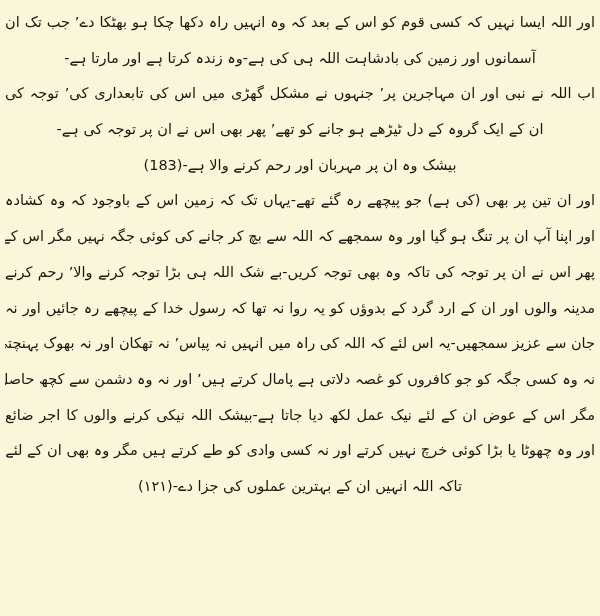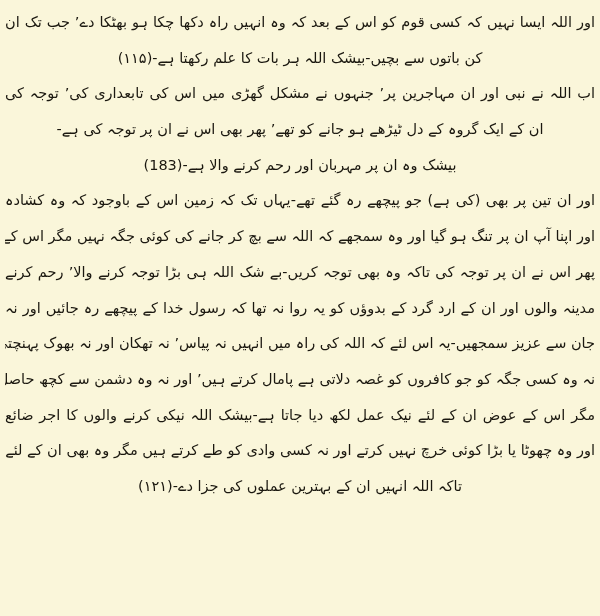--- a/index.html
+++ b/index.html
@@ -36,21 +36,21 @@
     text-align: justify;
     text-align-last: justify;
     white-space: normal;
   }
 </style>
 </head>
 <body>
 
 <div class="page">
   <div class="line j">اور اللہ ایسا نہیں کہ کسی قوم کو اس کے بعد کہ وہ انہیں راہ دکھا چکا ہو بھٹکا دے’ جب تک ان پر واضح نہ کردے کہ وہ</div>
-  <div class="line c">کن باتوں سے بچیں-بیشک اللہ ہر بات کا علم رکھتا ہے-(۱۱۵)</div>
+  <div class="line c">آسمانوں اور زمین کی بادشاہت اللہ ہی کی ہے-وہ زندہ کرتا ہے اور مارتا ہے-</div>
   <div class="line j">اب اللہ نے نبی اور ان مہاجرین پر’ جنہوں نے مشکل گھڑی میں اس کی تابعداری کی’ توجہ کی ہے’ اس کے باوجود کہ</div>
   <div class="line c">ان کے ایک گروہ کے دل ٹیڑھے ہو جانے کو تھے’ پھر بھی اس نے ان پر توجہ کی ہے-</div>
   <div class="line c">بیشک وہ ان پر مہربان اور رحم کرنے والا ہے-(183)</div>
   <div class="line j">اور ان تین پر بھی (کی ہے) جو پیچھے رہ گئے تھے-یہاں تک کہ زمین اس کے باوجود کہ وہ کشادہ ہے ان پر تنگ ہو گئی’</div>
   <div class="line c">اور اپنا آپ ان پر تنگ ہو گیا اور وہ سمجھے کہ اللہ سے بچ کر جانے کی کوئی جگہ نہیں مگر اس کے پاس-</div>
   <div class="line j">پھر اس نے ان پر توجہ کی تاکہ وہ بھی توجہ کریں-بے شک اللہ ہی بڑا توجہ کرنے والا’ رحم کرنے والا ہے-(۱۱۸)</div>
   <div class="line j">مدینہ والوں اور ان کے ارد گرد کے بدوؤں کو یہ روا نہ تھا کہ رسول خدا کے پیچھے رہ جائیں اور نہ یہ کہ اپنی جانوں کو اس کی</div>
   <div class="line c">جان سے عزیز سمجھیں-یہ اس لئے کہ اللہ کی راہ میں انہیں نہ پیاس’ نہ تھکان اور نہ بھوک پہنچتی ہے’</div>
   <div class="line c">نہ وہ کسی جگہ کو جو کافروں کو غصہ دلاتی ہے پامال کرتے ہیں’ اور نہ وہ دشمن سے کچھ حاصل کرتے ہیں’</div>
   <div class="line j">مگر اس کے عوض ان کے لئے نیک عمل لکھ دیا جاتا ہے-بیشک اللہ نیکی کرنے والوں کا اجر ضائع نہیں کرتا-(۱۲۰)</div>

